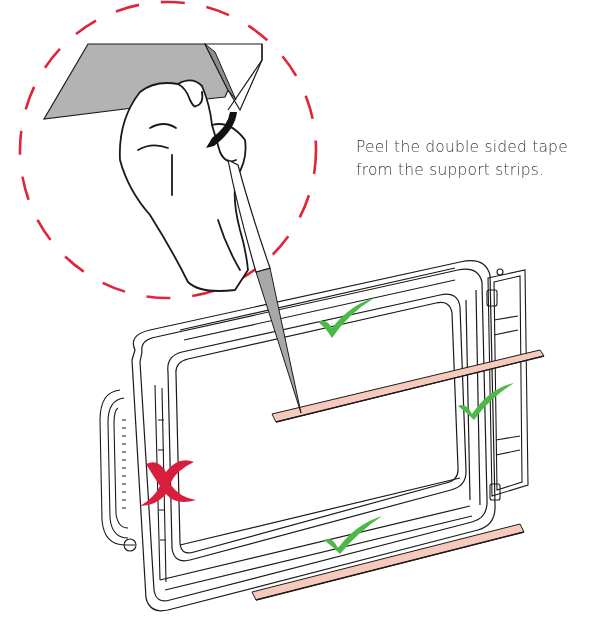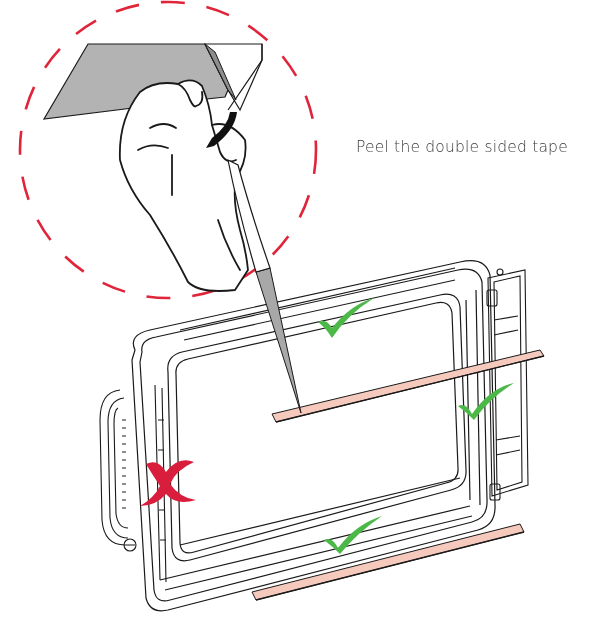--- a/index.html
+++ b/index.html
@@ -102,14 +102,15 @@
       <path d="M218 220 Q226 246 240 270"></path>
     </g>
 
     <path d="M237 112 Q235 130 214 146 L206 148 L212 138 Q228 126 230 112 Z" fill="#111111"></path>
 
     <path d="M228 160 Q238 210 256 272 L270 268 Q250 210 238 165 Z" fill="#ffffff" stroke="#1a1a1a" stroke-width="1.2"></path>
   </svg>
 
   <div class="caption">
     <span>Peel the double sided tape</span>
+    <span>from the support strips.</span>
   </div>
 </div>
 
 </body></html>

